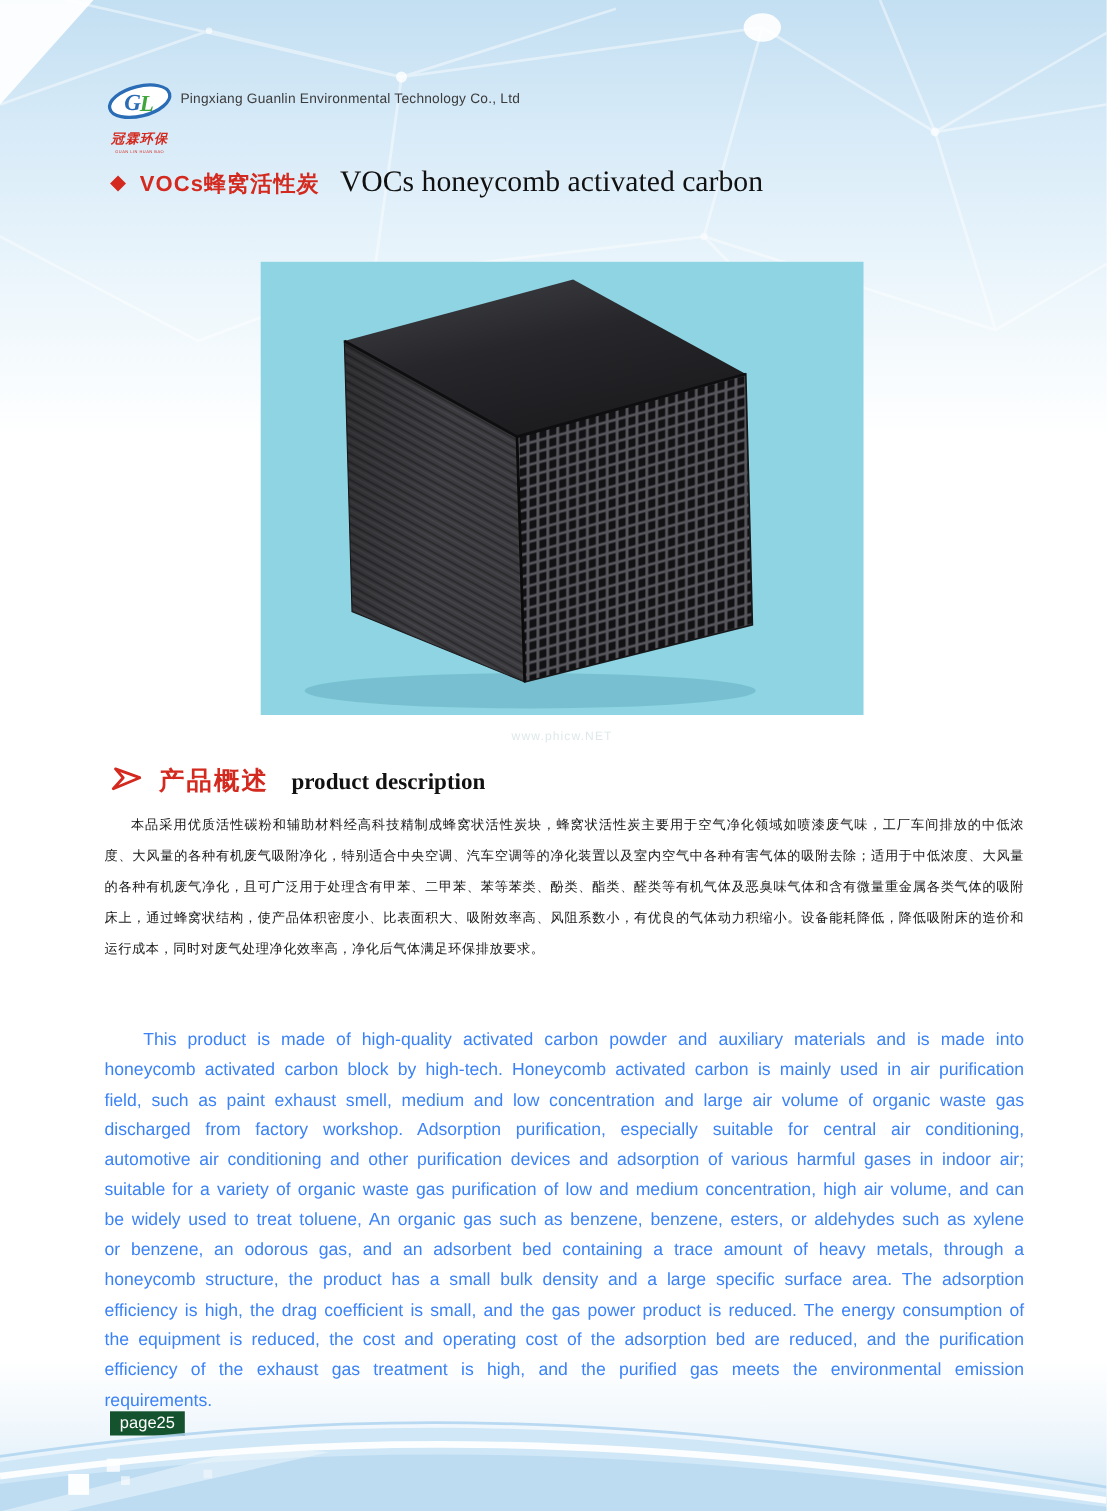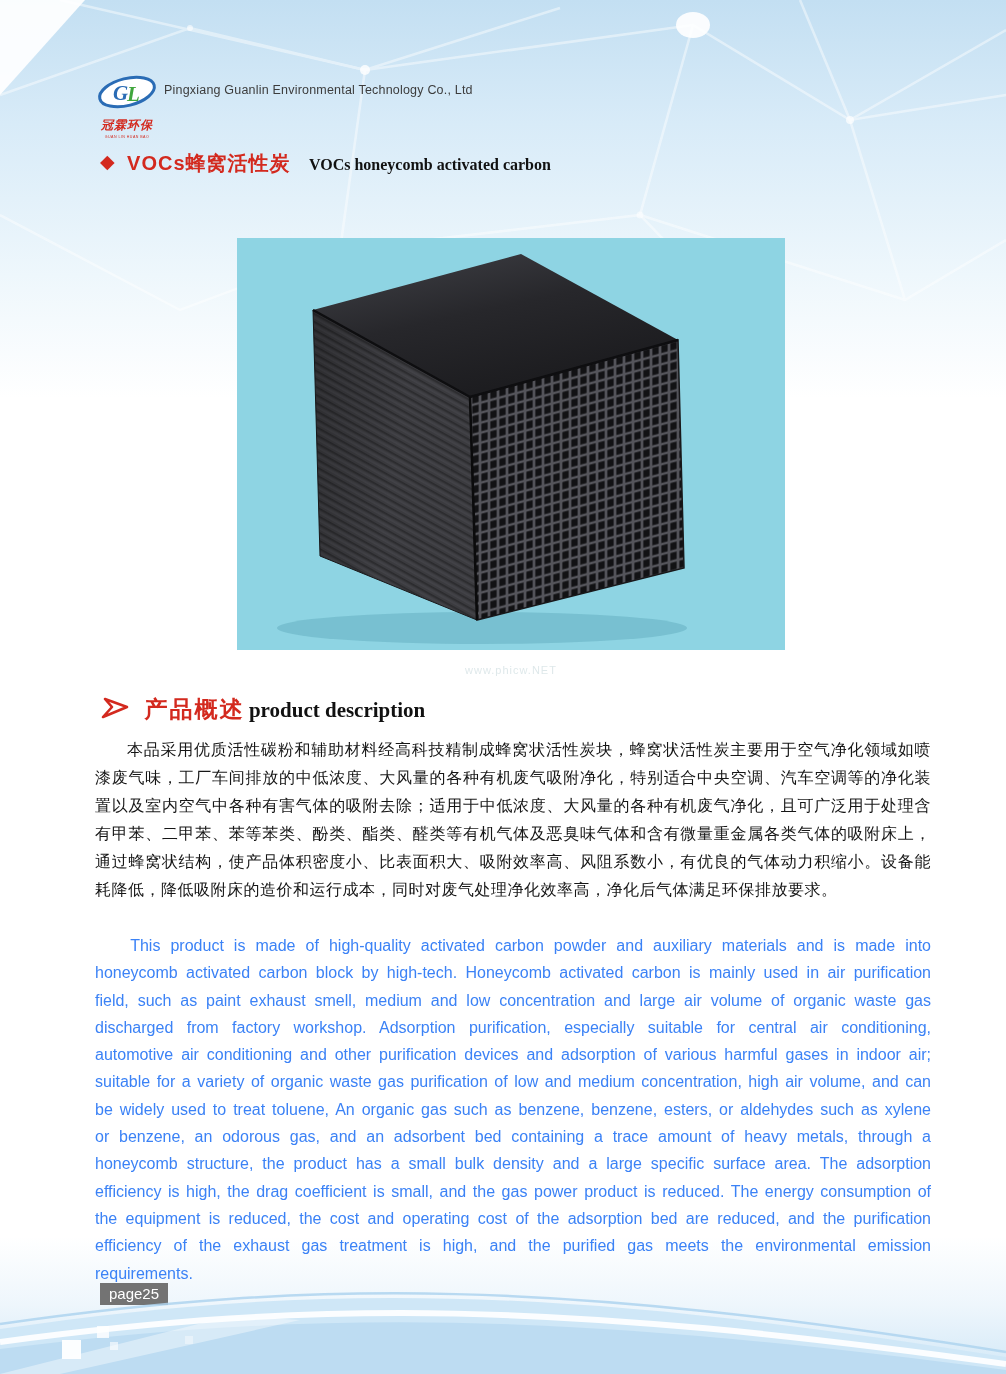--- a/index.html
+++ b/index.html
@@ -16,36 +16,36 @@
   .logo-wrap{left:96px;top:74px;width:62px;text-align:center;}
   .logo-zh{color:#d3291e;font-weight:bold;font-size:12px;letter-spacing:1px;margin-top:1px;white-space:nowrap;font-style:italic;}
   .logo-en{color:#d3291e;font-size:4px;letter-spacing:.5px;white-space:nowrap;transform:scale(.9);}
   .company{left:164px;top:78px;}
   .company-zh{font-size:24px;font-weight:bold;color:#161616;letter-spacing:2px;}
   .company-en{font-size:12.5px;color:#3c3c3c;margin-top:5px;letter-spacing:.2px;}
   
   .doc-title{left:100px;top:150px;width:860px;white-space:nowrap;}
   .diamond{color:#d3291e;font-size:19px;vertical-align:2px;margin-right:8px;}
   .t-zh{color:#d3291e;font-size:20px;font-weight:bold;letter-spacing:1px;margin-right:14px;}
-  .t-en{color:#111;font-size:16px;font-weight:bold;font-family:"Liberation Serif","DejaVu Serif",serif;}
+  .t-en{color:#111;font-size:27px;font-weight:normal;font-family:"Liberation Serif","DejaVu Serif",serif;}
   
   .product-photo{left:237px;top:238px;width:548px;height:412px;background:#8ed4e3;margin:0;}
   .watermark{left:237px;top:664px;width:548px;text-align:center;font-size:11px;letter-spacing:1px;color:rgba(195,214,217,.55);}
   
   .section-head{left:100px;top:694px;width:860px;white-space:nowrap;}
   .sec-arrow{vertical-align:-3px;margin-right:10px;}
-  .sec-zh{color:#d3291e;font-size:23px;font-weight:bold;letter-spacing:2px;margin-right:0;}
+  .sec-zh{color:#d3291e;font-size:23px;font-weight:bold;letter-spacing:2px;margin-right:16px;}
   .sec-en{color:#111;font-size:21px;font-weight:bold;font-family:"Liberation Serif","DejaVu Serif",serif;}
   
-  .zh-para{left:95px;top:736px;width:836px;margin:0;font-size:16px;line-height:28px;color:#161616;
+  .zh-para{left:95px;top:736px;width:836px;margin:0;font-size:12px;line-height:28px;color:#161616;
     text-align:justify;text-indent:2em;letter-spacing:.5px;}
   .en-para{left:95px;top:932px;width:836px;margin:0;font-size:16px;line-height:27.3px;color:#3b82f6;
     text-align:justify;text-indent:2.2em;word-spacing:2px;}
   
-  .page-badge{left:100px;top:1283px;min-width:52px;padding:2px 8px 3px 8px;background:#737373;color:#fff;
+  .page-badge{left:100px;top:1283px;min-width:52px;padding:2px 8px 3px 8px;background:#14532d;color:#fff;
     font-size:15px;text-align:center;display:inline-block;}
   #waves{left:0;bottom:0;}
   .sq{background:#fff;position:absolute;}
   .sq1{left:62px;top:1340px;width:19px;height:19px;opacity:.95;}
   .sq2{left:97px;top:1326px;width:12px;height:12px;opacity:.8;}
   .sq3{left:110px;top:1342px;width:8px;height:8px;opacity:.6;}
   .sq4{left:185px;top:1336px;width:8px;height:8px;opacity:.4;}
 </style>
 </head>
 <body>

